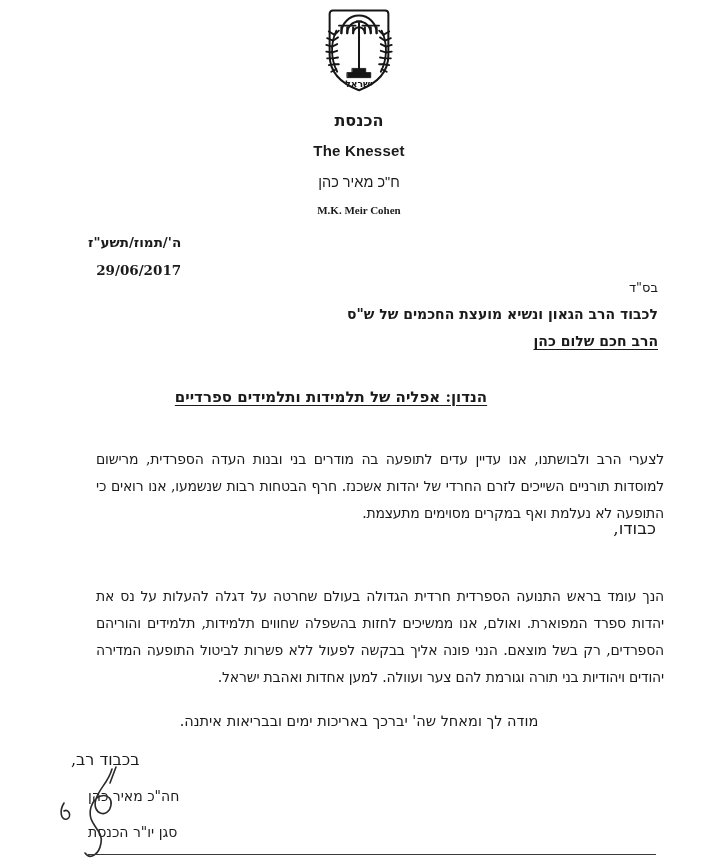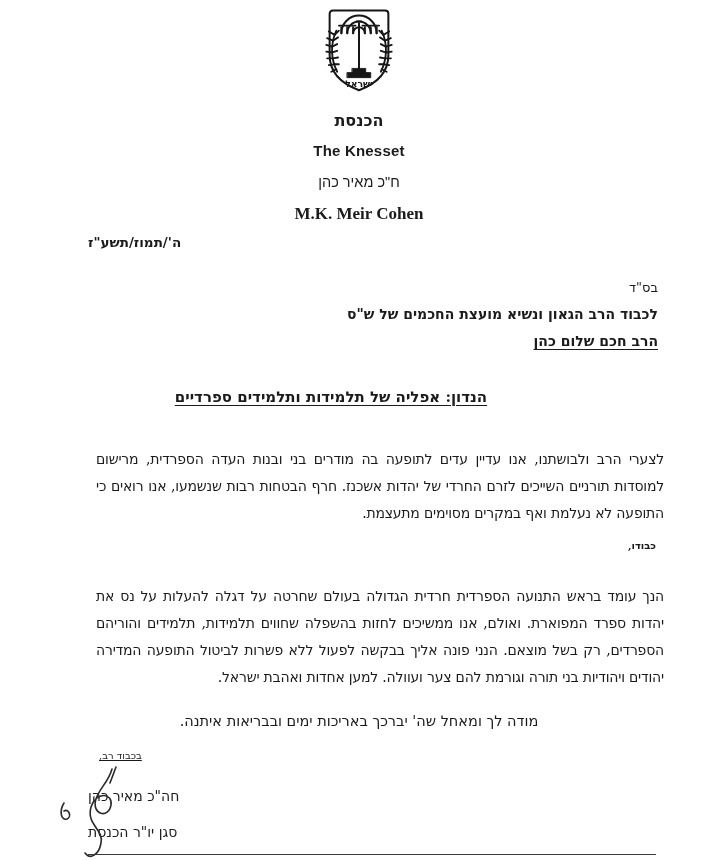--- a/index.html
+++ b/index.html
@@ -10,36 +10,36 @@
   }
   .abs{position:absolute;white-space:nowrap;}
   .ctr{position:absolute;left:0;width:718px;text-align:center;white-space:nowrap;}
   .he{direction:rtl;}
   .sans{font-family:"Liberation Sans","DejaVu Sans",sans-serif;text-align:center;}
   .serif{font-family:"Liberation Serif","DejaVu Serif","DejaVu Sans",serif;}
   .u{text-decoration:underline;text-underline-offset:3px;}
   .org-he{top:111px;font-size:16px;font-weight:bold;}
   .org-en{top:142px;font-size:15px;font-weight:600;letter-spacing:.2px;}
   .member-he{top:174px;font-size:14.5px;}
-  .member-en{top:204px;font-size:17px;font-weight:bold;}
+  .member-en{top:204px;font-size:11px;font-weight:bold;}
   .dateblock{left:88px;top:228px;font-size:13.5px;font-weight:bold;line-height:28px;}
   .bsd{right:60px;top:280px;font-size:13px;}
   .addr1{right:60px;top:306px;font-size:14px;font-weight:bold;}
   .addr2{right:60px;top:333px;font-size:14px;font-weight:bold;}
   .subject{top:388px;font-size:15px;font-weight:bold;transform:translateX(-28px);}
   .para{
     position:absolute;left:88px;width:568px;margin:8px;
     direction:rtl;text-align:justify;text-justify:inter-word;
     font-size:14px;line-height:27px;letter-spacing:-0.2px;
   }
   .para1{top:438px;}
   .para2{top:575px;}
-  .salutation{right:62px;top:540px;font-size:10px;font-weight:bold;}
+  .salutation{right:62px;top:518px;font-size:17px;font-weight:normal;}
   .closing{top:713px;font-size:14.5px;font-weight:normal;}
-  .regards{left:99px;top:750px;font-size:10px;text-decoration:underline;}
+  .regards{left:71px;top:750px;font-size:16px;}
   .sig-name{left:88px;top:788px;font-size:14px;}
   .sig-title{left:88px;top:824px;font-size:14px;}
   .footer-rule{position:absolute;left:88px;top:854px;width:568px;height:1px;background:#3a3a3a;}
   .emblem{position:absolute;left:317px;top:8px;}
   .signature{position:absolute;left:52px;top:763px;}
 </style>
 </head>
 <body>
 
 <svg class="emblem" width="84" height="99" viewBox="0 0 100 118" fill="none" stroke="#161616" stroke-linecap="round" stroke-linejoin="round">
@@ -68,20 +68,21 @@
   <text x="50" y="94" text-anchor="middle" fill="#161616" stroke="none" font-family="DejaVu Sans" font-size="11" font-weight="bold">ישראל</text>
 </svg>
 
 <div class="ctr org-he he">הכנסת</div>
 <div class="ctr org-en sans">The Knesset</div>
 <div class="ctr member-he he sans">ח"כ מאיר כהן</div>
 <div class="ctr member-en serif">M.K. Meir Cohen</div>
 
 <div class="abs dateblock he">
   <div>ה'/תמוז/תשע"ז</div>
+  <div>29/06/2017</div>
 </div>
 
 <div class="abs bsd he">בס"ד</div>
 <div class="abs addr1 he">לכבוד הרב הגאון ונשיא מועצת החכמים של ש"ס</div>
 <div class="abs addr2 he u">הרב חכם שלום כהן</div>
 
 <div class="ctr subject he u">הנדון: אפליה של תלמידות ותלמידים ספרדיים</div>
 
 <p class="para para1">לצערי הרב ולבושתנו, אנו עדיין עדים לתופעה בה מודרים בני ובנות העדה הספרדית, מרישום למוסדות תורניים השייכים לזרם החרדי של יהדות אשכנז. חרף הבטחות רבות שנשמעו, אנו רואים כי התופעה לא נעלמת ואף במקרים מסוימים מתעצמת.</p>
 <div class="abs salutation he">כבודו,</div>

